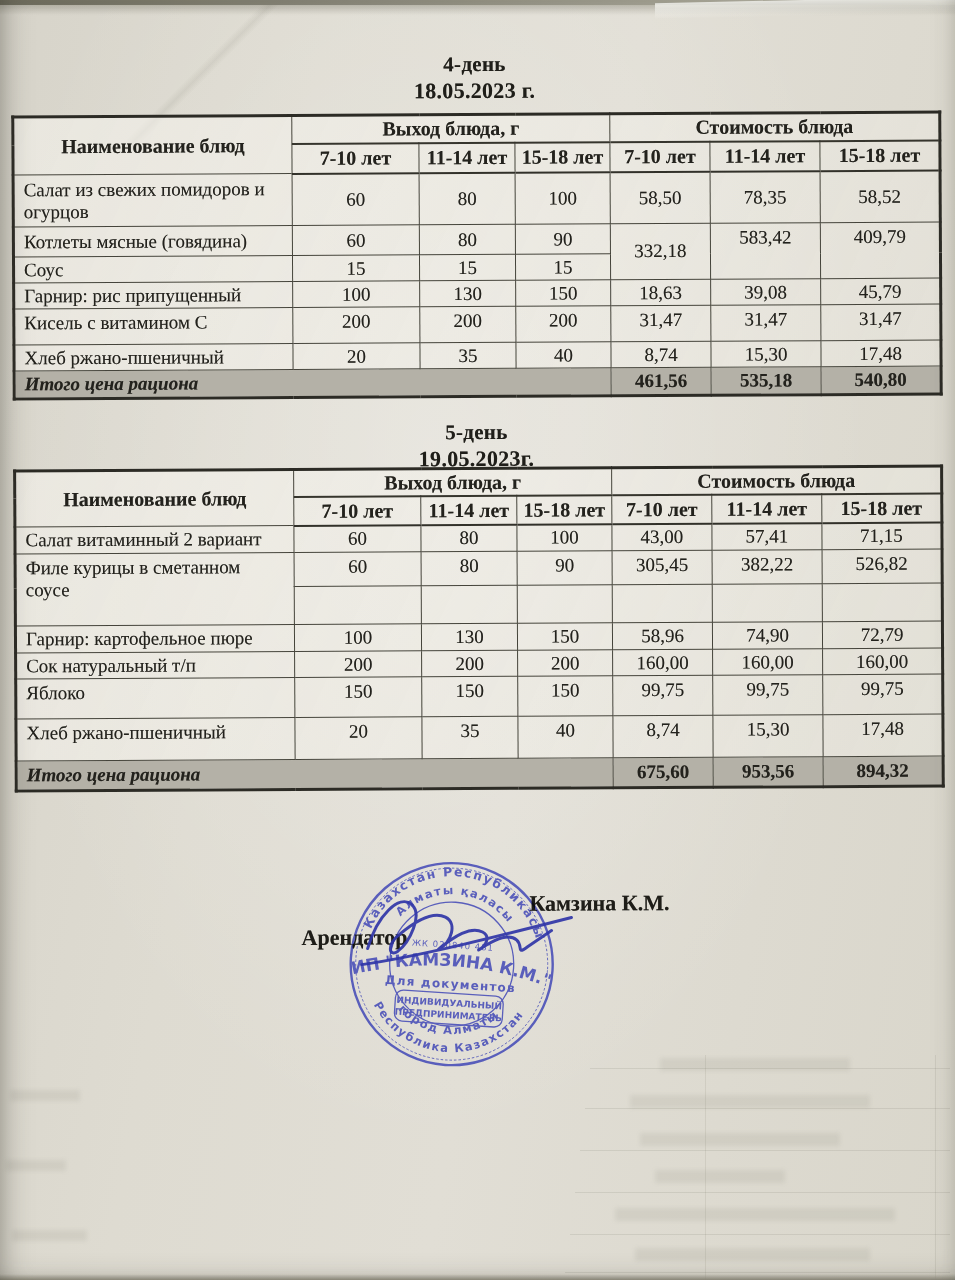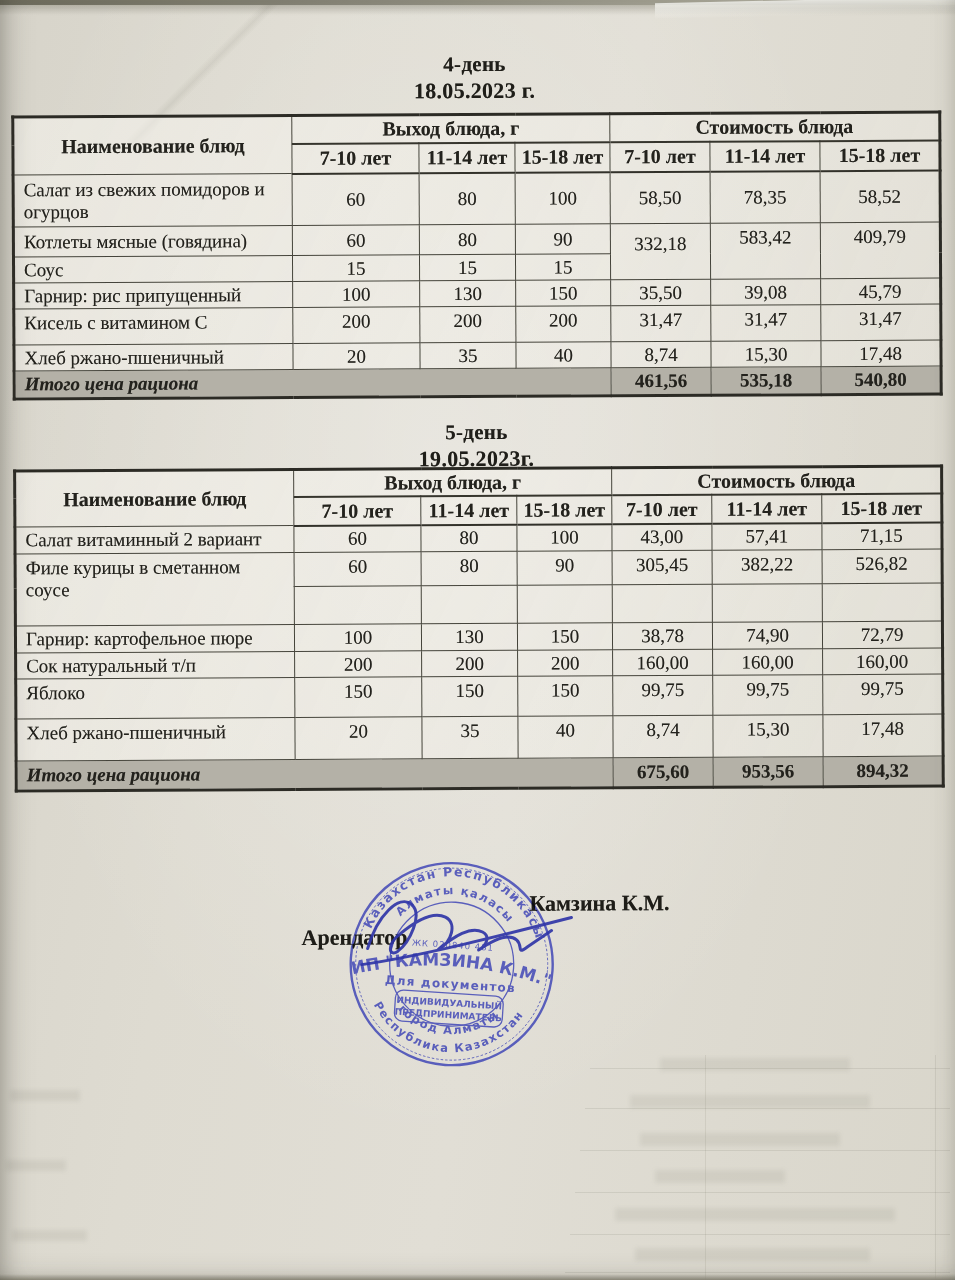--- a/index.html
+++ b/index.html
@@ -108,36 +108,36 @@
       <td class="vc">100</td>
       <td class="vc">58,50</td>
       <td class="vc">78,35</td>
       <td class="vc">58,52</td>
     </tr>
     <tr style="height:30px">
       <td class="nm">Котлеты мясные (говядина)</td>
       <td class="vc">60</td>
       <td class="vc">80</td>
       <td class="vc">90</td>
-      <td class="vc" rowspan="2" style="vertical-align:top; padding-top:9px;">332,18</td>
+      <td class="vc" rowspan="2" style="vertical-align:top; padding-top:16px;">332,18</td>
       <td class="vc" rowspan="2" style="vertical-align:top; padding-top:3px;">583,42</td>
       <td class="vc" rowspan="2" style="vertical-align:top; padding-top:3px;">409,79</td>
     </tr>
     <tr style="height:26px">
       <td class="nm">Соус</td>
       <td class="vc">15</td>
       <td class="vc">15</td>
       <td class="vc">15</td>
     </tr>
     <tr style="height:26px">
       <td class="nm">Гарнир: рис припущенный</td>
       <td class="vc">100</td>
       <td class="vc">130</td>
       <td class="vc">150</td>
-      <td class="vc">35,50</td>
+      <td class="vc">18,63</td>
       <td class="vc">39,08</td>
       <td class="vc">45,79</td>
     </tr>
     <tr class="vtop" style="height:36px">
       <td class="nm">Кисель с витамином С</td>
       <td class="vc">200</td>
       <td class="vc">200</td>
       <td class="vc">200</td>
       <td class="vc">31,47</td>
       <td class="vc">31,47</td>
@@ -212,21 +212,21 @@
       <td></td>
       <td></td>
       <td></td>
       <td></td>
     </tr>
     <tr style="height:27px">
       <td class="nm">Гарнир: картофельное пюре</td>
       <td class="vc">100</td>
       <td class="vc">130</td>
       <td class="vc">150</td>
-      <td class="vc">38,78</td>
+      <td class="vc">58,96</td>
       <td class="vc">74,90</td>
       <td class="vc">72,79</td>
     </tr>
     <tr style="height:26px">
       <td class="nm">Сок натуральный т/п</td>
       <td class="vc">200</td>
       <td class="vc">200</td>
       <td class="vc">200</td>
       <td class="vc">160,00</td>
       <td class="vc">160,00</td>

